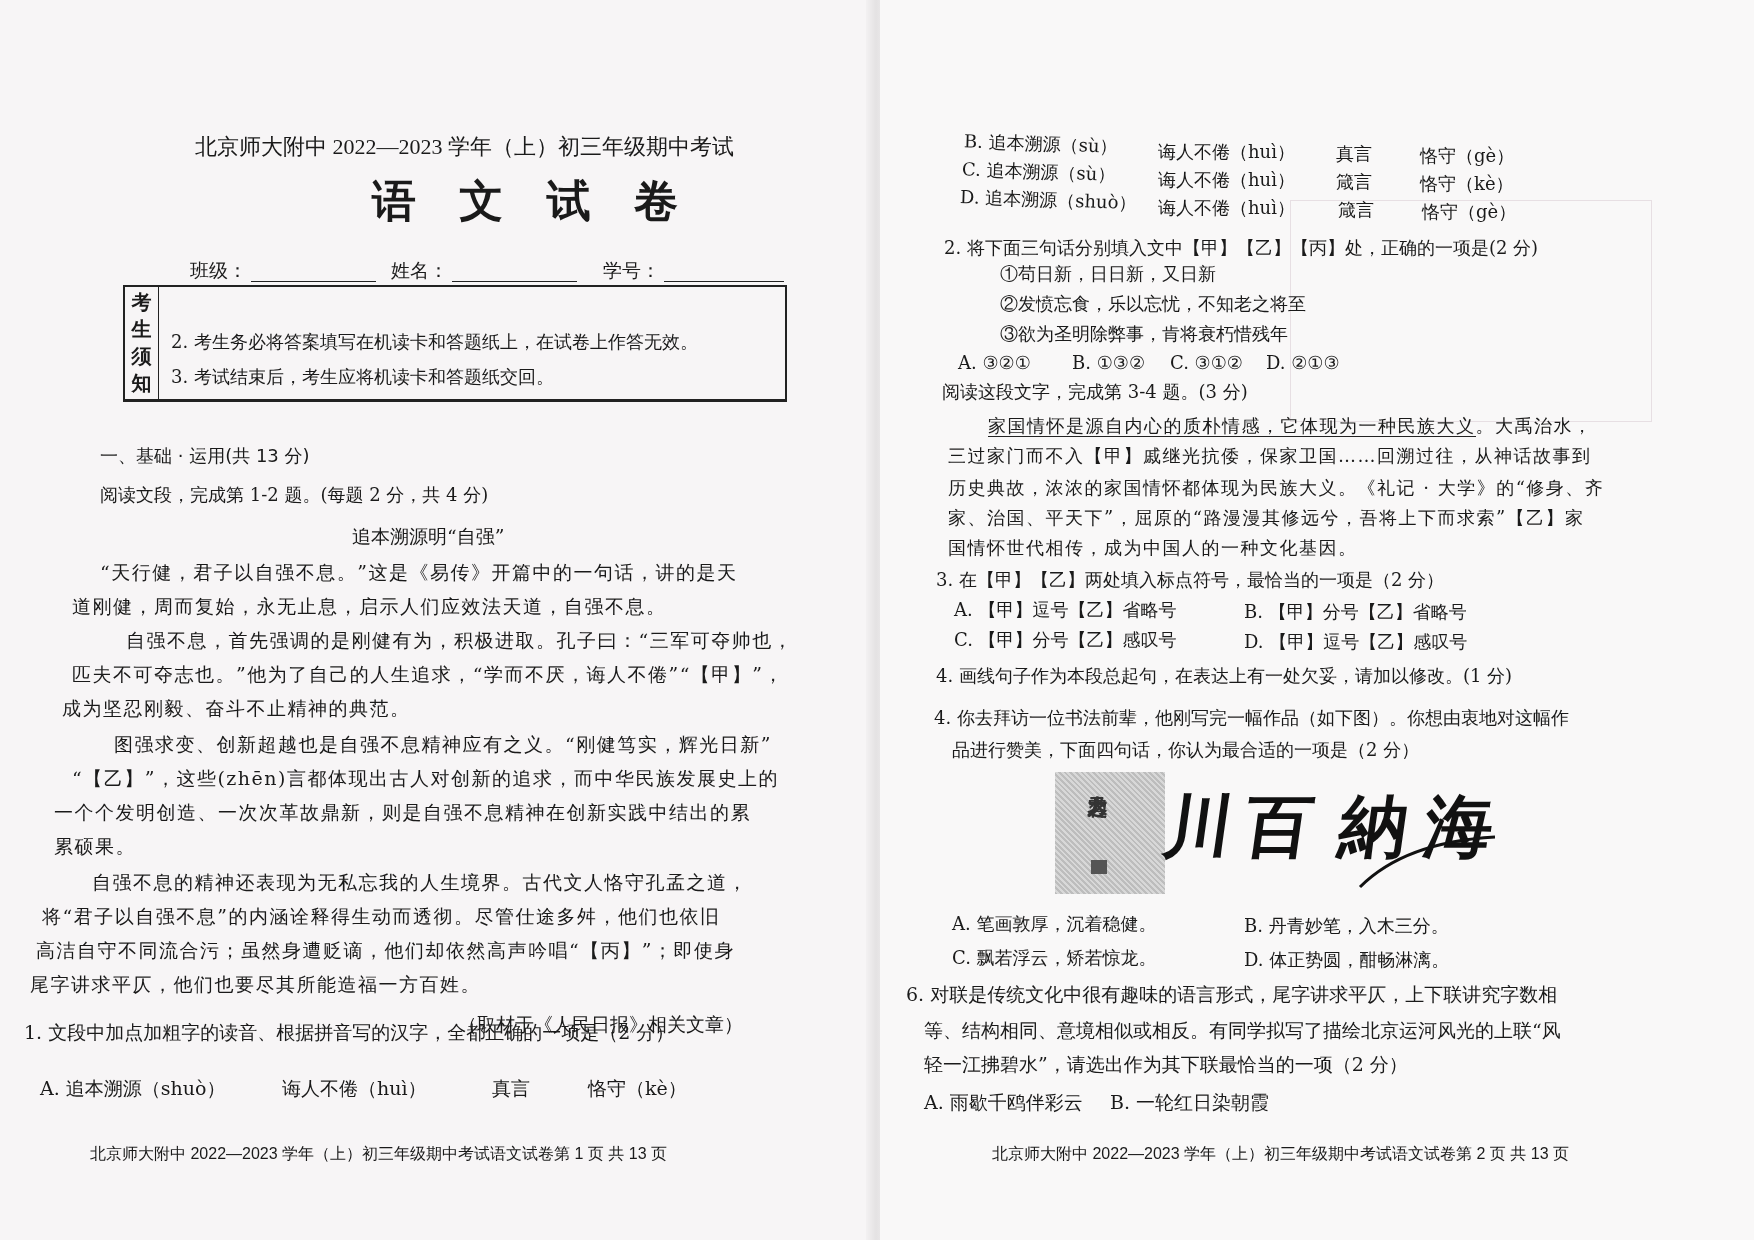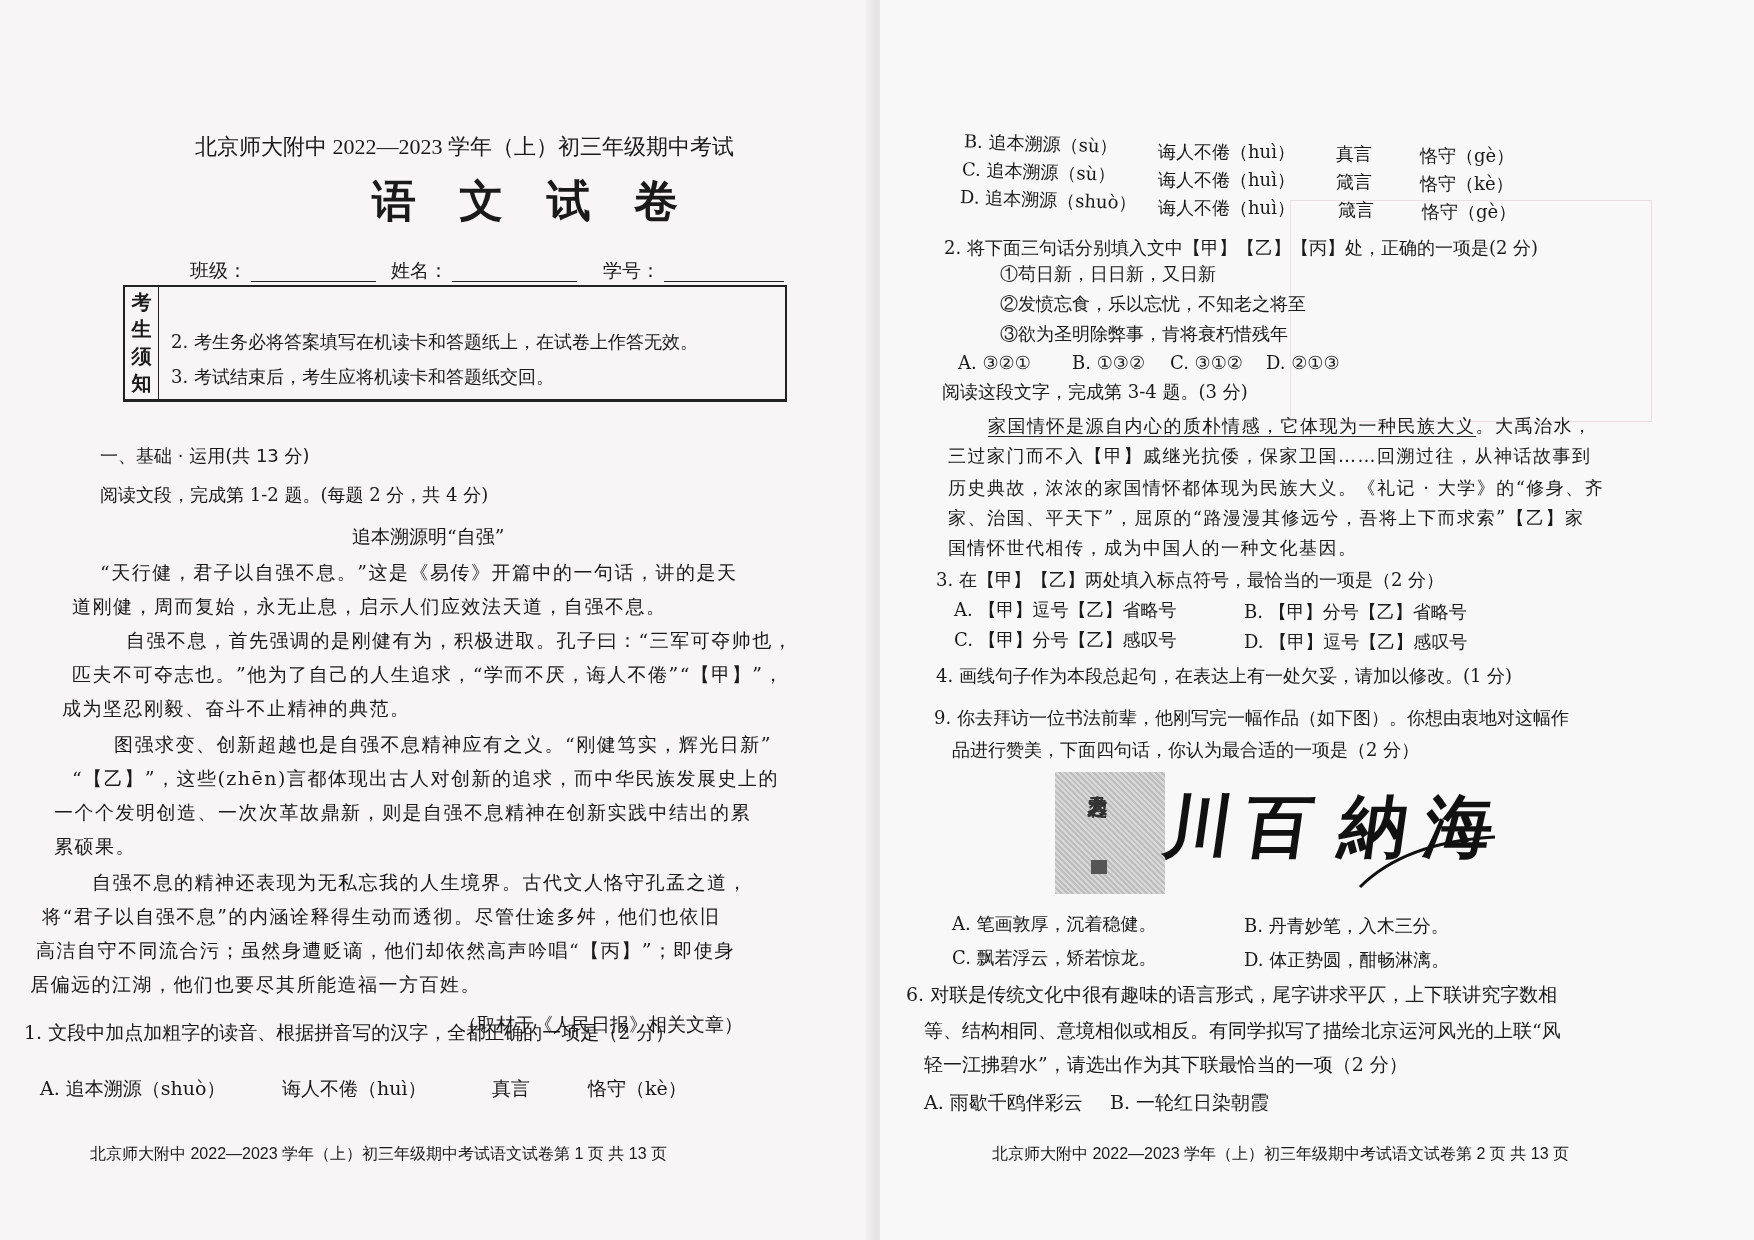--- a/index.html
+++ b/index.html
@@ -67,21 +67,21 @@
   <div class="abs para" style="left:126px; top:628px;">自强不息，首先强调的是刚健有为，积极进取。孔子曰：“三军可夺帅也，</div>
   <div class="abs para" style="left:72px; top:662px;">匹夫不可夺志也。”他为了自己的人生追求，“学而不厌，诲人不倦”“【甲】”，</div>
   <div class="abs para" style="left:62px; top:696px;">成为坚忍刚毅、奋斗不止精神的典范。</div>
   <div class="abs para" style="left:114px; top:732px;">图强求变、创新超越也是自强不息精神应有之义。“刚健笃实，辉光日新”</div>
   <div class="abs para" style="left:72px; top:766px;">“【乙】”，这些(zhēn)言都体现出古人对创新的追求，而中华民族发展史上的</div>
   <div class="abs para" style="left:54px; top:800px;">一个个发明创造、一次次革故鼎新，则是自强不息精神在创新实践中结出的累</div>
   <div class="abs para" style="left:54px; top:834px;">累硕果。</div>
   <div class="abs para" style="left:92px; top:870px;">自强不息的精神还表现为无私忘我的人生境界。古代文人恪守孔孟之道，</div>
   <div class="abs para" style="left:42px; top:904px;">将“君子以自强不息”的内涵诠释得生动而透彻。尽管仕途多舛，他们也依旧</div>
   <div class="abs para" style="left:36px; top:938px;">高洁自守不同流合污；虽然身遭贬谪，他们却依然高声吟唱“【丙】”；即使身</div>
-  <div class="abs para" style="left:30px; top:972px;">居偏远的江湖，他们也要尽其所能造福一方百姓。</div>
+  <div class="abs para" style="left:30px; top:972px;">尾字讲求平仄，他们也要尽其所能造福一方百姓。</div>
 
   <div class="abs t19" style="left:458px; top:1012px;">（取材于《人民日报》相关文章）</div>
   <div class="abs t19" style="left:24px; top:1020px;">1. 文段中加点加粗字的读音、根据拼音写的汉字，全都正确的一项是（2 分）</div>
 
   <div>
     <div class="abs t19" style="left:40px; top:1076px;">A. 追本溯源（shuò）</div>
     <div class="abs t19" style="left:282px; top:1076px;">诲人不倦（huì）</div>
     <div class="abs t19" style="left:492px; top:1076px;">真言</div>
     <div class="abs t19" style="left:588px; top:1076px;">恪守（kè）</div>
   </div>
@@ -131,21 +131,21 @@
 <div class="abs para" style="left:948px; top:506px; font-size:18px;">家、治国、平天下”，屈原的“路漫漫其修远兮，吾将上下而求索”【乙】家</div>
 <div class="abs para" style="left:948px; top:536px; font-size:18px;">国情怀世代相传，成为中国人的一种文化基因。</div>
 
 <div class="abs t18" style="left:936px; top:568px;">3. 在【甲】【乙】两处填入标点符号，最恰当的一项是（2 分）</div>
 <div class="abs t18" style="left:954px; top:598px;">A. 【甲】逗号【乙】省略号</div>
 <div class="abs t18" style="left:1244px; top:600px;">B. 【甲】分号【乙】省略号</div>
 <div class="abs t18" style="left:954px; top:628px;">C. 【甲】分号【乙】感叹号</div>
 <div class="abs t18" style="left:1244px; top:630px;">D. 【甲】逗号【乙】感叹号</div>
 <div class="abs t18" style="left:936px; top:664px;">4. 画线句子作为本段总起句，在表达上有一处欠妥，请加以修改。(1 分)</div>
 
-<div class="abs t18" style="left:934px; top:706px;">9. 你去拜访一位书法前辈，他刚写完一幅作品（如下图）。你想由衷地对这幅作</div>
+<div class="abs t18" style="left:934px; top:706px;">4. 你去拜访一位书法前辈，他刚写完一幅作品（如下图）。你想由衷地对这幅作</div>
 <div class="abs t18" style="left:952px; top:738px;">品进行赞美，下面四句话，你认为最合适的一项是（2 分）</div>
 
 <div class="calli">
   <div class="stamp">
     <div class="stamp-text">容乃大之</div>
     <div class="stamp-seal"></div>
   </div>
   <div class="brush" style="left:110px;">川</div>
   <div class="brush" style="left:190px;">百</div>
   <div class="brush" style="left:285px;">納</div>

